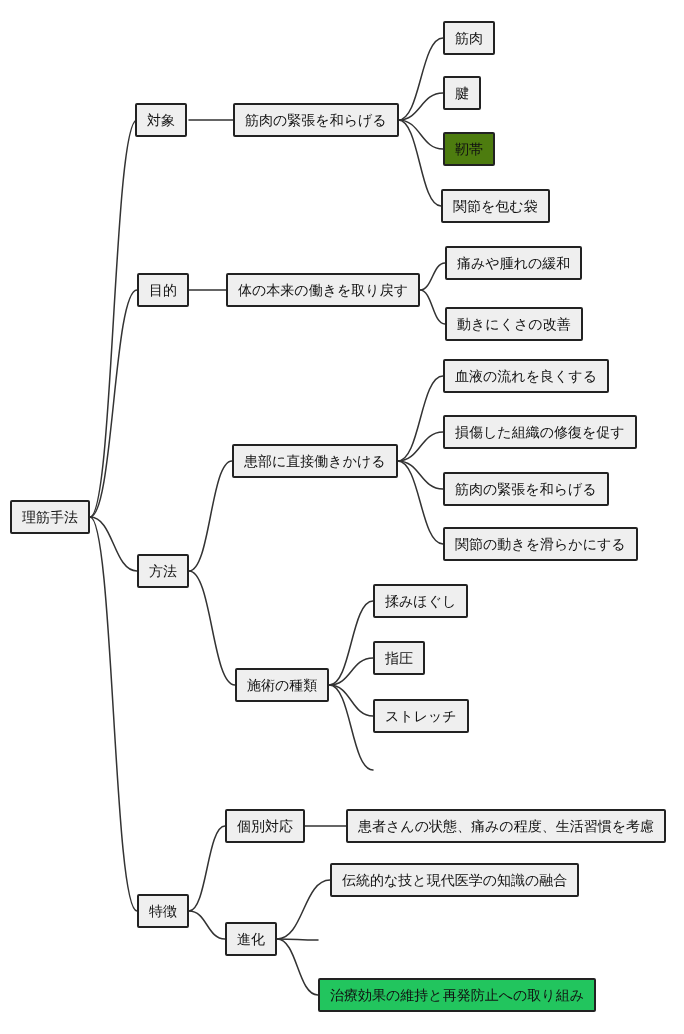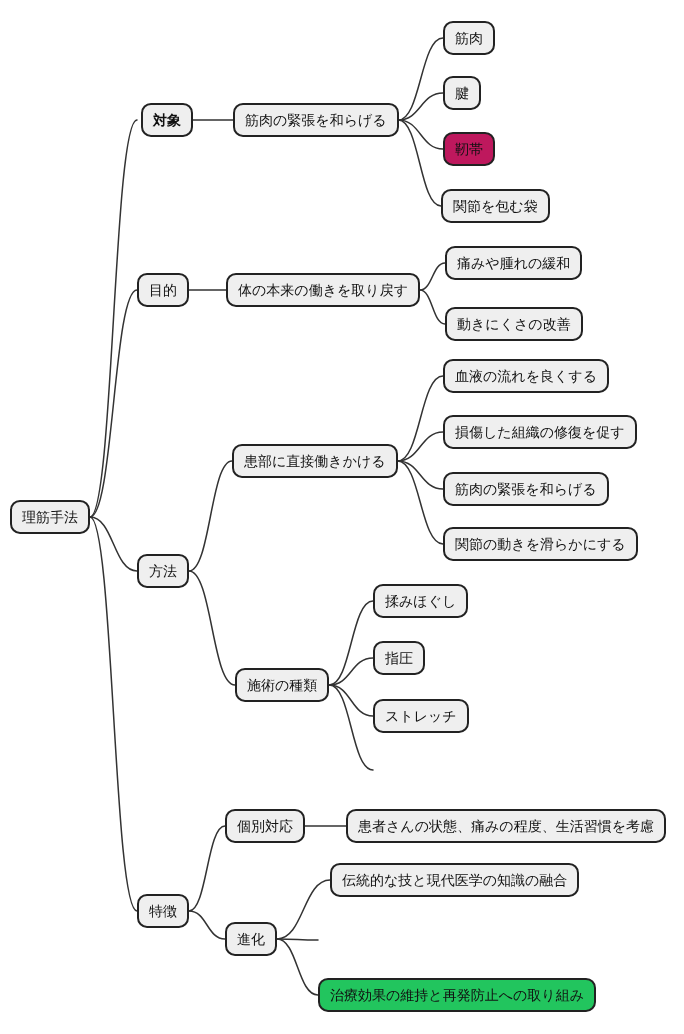--- a/index.html
+++ b/index.html
@@ -21,21 +21,21 @@
     width: 684px;
     height: 1034px;
     z-index: 1;
   }
   .node {
     position: absolute;
     transform: translateY(-50%);
     box-sizing: border-box;
     background: #efefef;
     border: 2px solid #222222;
-    border-radius: 10px;
+    border-radius: 2px;
     padding: 6px 10px;
     font-size: 14px;
     line-height: 1.3;
     color: #111111;
     white-space: nowrap;
     z-index: 2;
     text-align: center;
   }
 </style>
 </head>
@@ -67,25 +67,25 @@
       <path d="M 90 517 C 113.5 517, 113.5 911, 137 911" fill="none" stroke="#333333" stroke-width="1.5" stroke-linecap="round"></path>
       <path d="M 189 911 C 207 911, 207 826, 225 826" fill="none" stroke="#333333" stroke-width="1.5" stroke-linecap="round"></path>
       <path d="M 305 826 C 325.5 826, 325.5 826, 346 826" fill="none" stroke="#333333" stroke-width="1.5" stroke-linecap="round"></path>
       <path d="M 189 911 C 207 911, 207 939, 225 939" fill="none" stroke="#333333" stroke-width="1.5" stroke-linecap="round"></path>
       <path d="M 277 939 C 303.5 939, 303.5 880, 330 880" fill="none" stroke="#333333" stroke-width="1.5" stroke-linecap="round"></path>
       <path d="M 277 939 C 297.5 939, 297.5 940, 318 940" fill="none" stroke="#333333" stroke-width="1.5" stroke-linecap="round"></path>
       <path d="M 277 939 C 297.5 939, 297.5 995, 318 995" fill="none" stroke="#333333" stroke-width="1.5" stroke-linecap="round"></path>
     </svg>
 
 <div class="node" style="left: 10px; top: 517px; background: rgb(239, 239, 239); border-color: rgb(34, 34, 34); color: rgb(17, 17, 17);">理筋手法</div>
-    <div class="node" style="left: 141px; top: 120px; background: rgb(239, 239, 239); border-color: rgb(34, 34, 34); color: rgb(17, 17, 17); font-weight: bold;">対象</div>
+    <div class="node" style="left: 135px; top: 120px; background: rgb(239, 239, 239); border-color: rgb(34, 34, 34); color: rgb(17, 17, 17);">対象</div>
     <div class="node" style="left: 233px; top: 120px; background: rgb(239, 239, 239); border-color: rgb(34, 34, 34); color: rgb(17, 17, 17);">筋肉の緊張を和らげる</div>
     <div class="node" style="left: 443px; top: 38px; background: rgb(239, 239, 239); border-color: rgb(34, 34, 34); color: rgb(17, 17, 17);">筋肉</div>
     <div class="node" style="left: 443px; top: 93px; background: rgb(239, 239, 239); border-color: rgb(34, 34, 34); color: rgb(17, 17, 17);">腱</div>
-    <div class="node" style="left: 443px; top: 149px; background: #be185d; border-color: rgb(34, 34, 34); color: rgb(17, 17, 17);">靭帯</div>
+    <div class="node" style="left: 443px; top: 149px; background: #4d7c0f; border-color: rgb(34, 34, 34); color: rgb(17, 17, 17);">靭帯</div>
     <div class="node" style="left: 441px; top: 206px; background: rgb(239, 239, 239); border-color: rgb(34, 34, 34); color: rgb(17, 17, 17);">関節を包む袋</div>
     <div class="node" style="left: 137px; top: 290px; background: rgb(239, 239, 239); border-color: rgb(34, 34, 34); color: rgb(17, 17, 17);">目的</div>
     <div class="node" style="left: 226px; top: 290px; background: rgb(239, 239, 239); border-color: rgb(34, 34, 34); color: rgb(17, 17, 17);">体の本来の働きを取り戻す</div>
     <div class="node" style="left: 445px; top: 324px; background: rgb(239, 239, 239); border-color: rgb(34, 34, 34); color: rgb(17, 17, 17);">動きにくさの改善</div>
     <div class="node" style="left: 445px; top: 263px; background: rgb(239, 239, 239); border-color: rgb(34, 34, 34); color: rgb(17, 17, 17);">痛みや腫れの緩和</div>
     <div class="node" style="left: 137px; top: 571px; background: rgb(239, 239, 239); border-color: rgb(34, 34, 34); color: rgb(17, 17, 17);">方法</div>
     <div class="node" style="left: 232px; top: 461px; background: rgb(239, 239, 239); border-color: rgb(34, 34, 34); color: rgb(17, 17, 17);">患部に直接働きかける</div>
     <div class="node" style="left: 443px; top: 376px; background: rgb(239, 239, 239); border-color: rgb(34, 34, 34); color: rgb(17, 17, 17);">血液の流れを良くする</div>
     <div class="node" style="left: 443px; top: 432px; background: rgb(239, 239, 239); border-color: rgb(34, 34, 34); color: rgb(17, 17, 17);">損傷した組織の修復を促す</div>
     <div class="node" style="left: 443px; top: 489px; background: rgb(239, 239, 239); border-color: rgb(34, 34, 34); color: rgb(17, 17, 17);">筋肉の緊張を和らげる</div>

